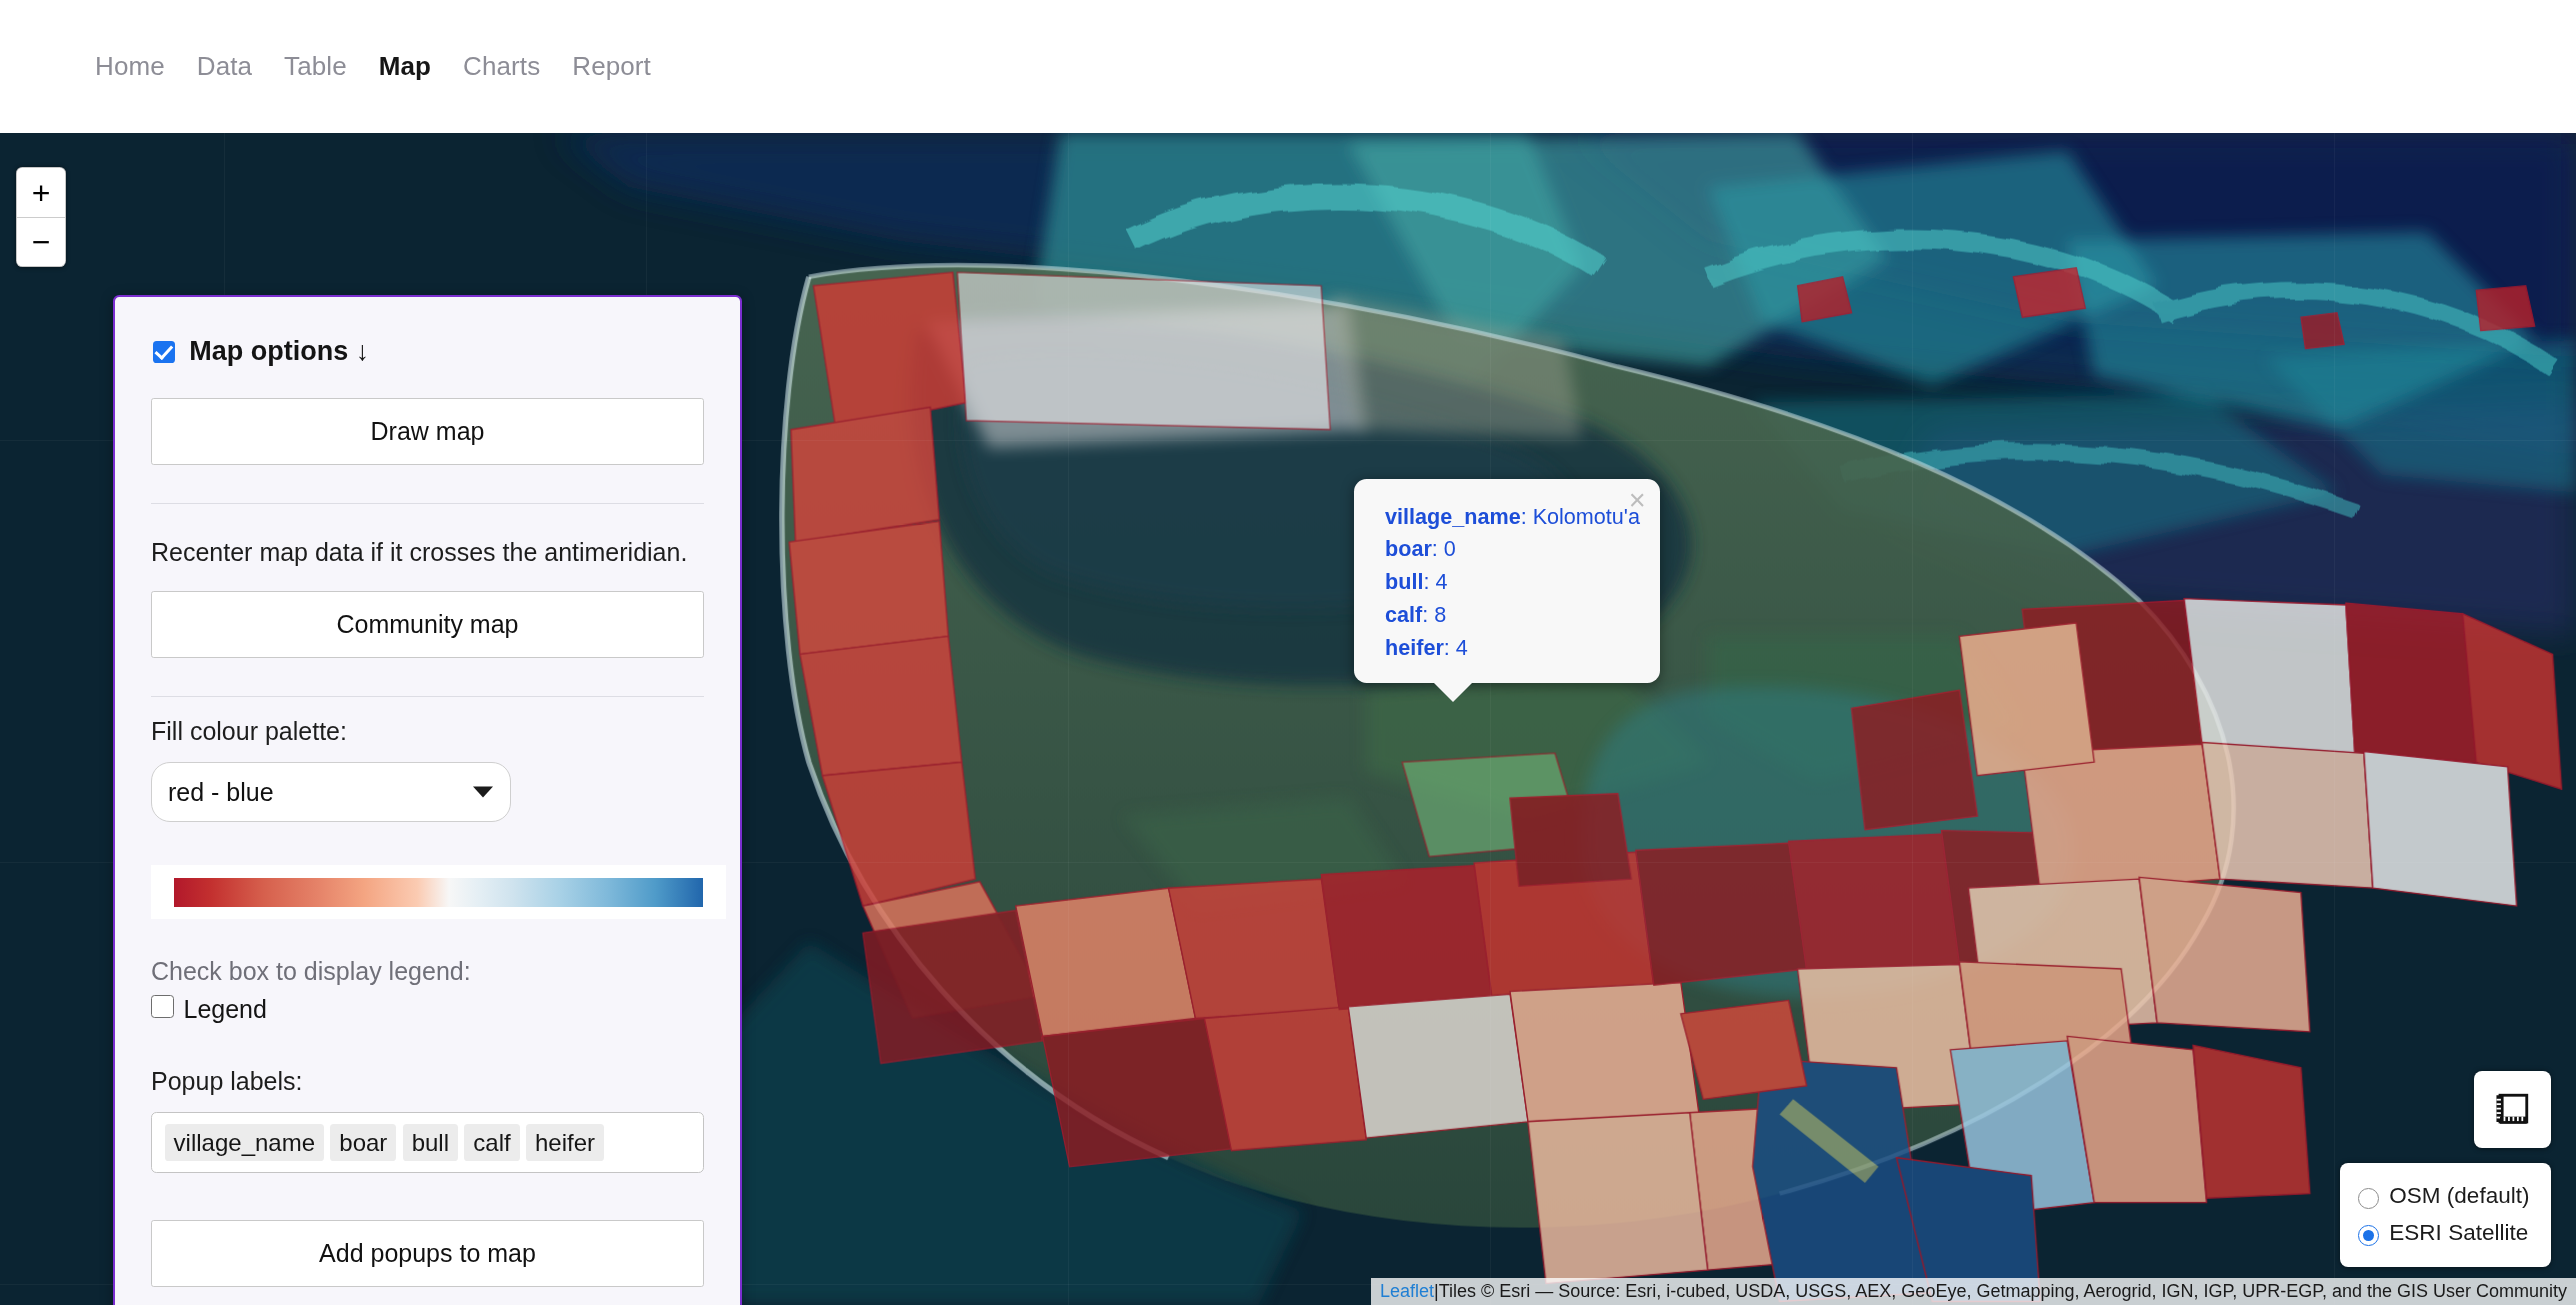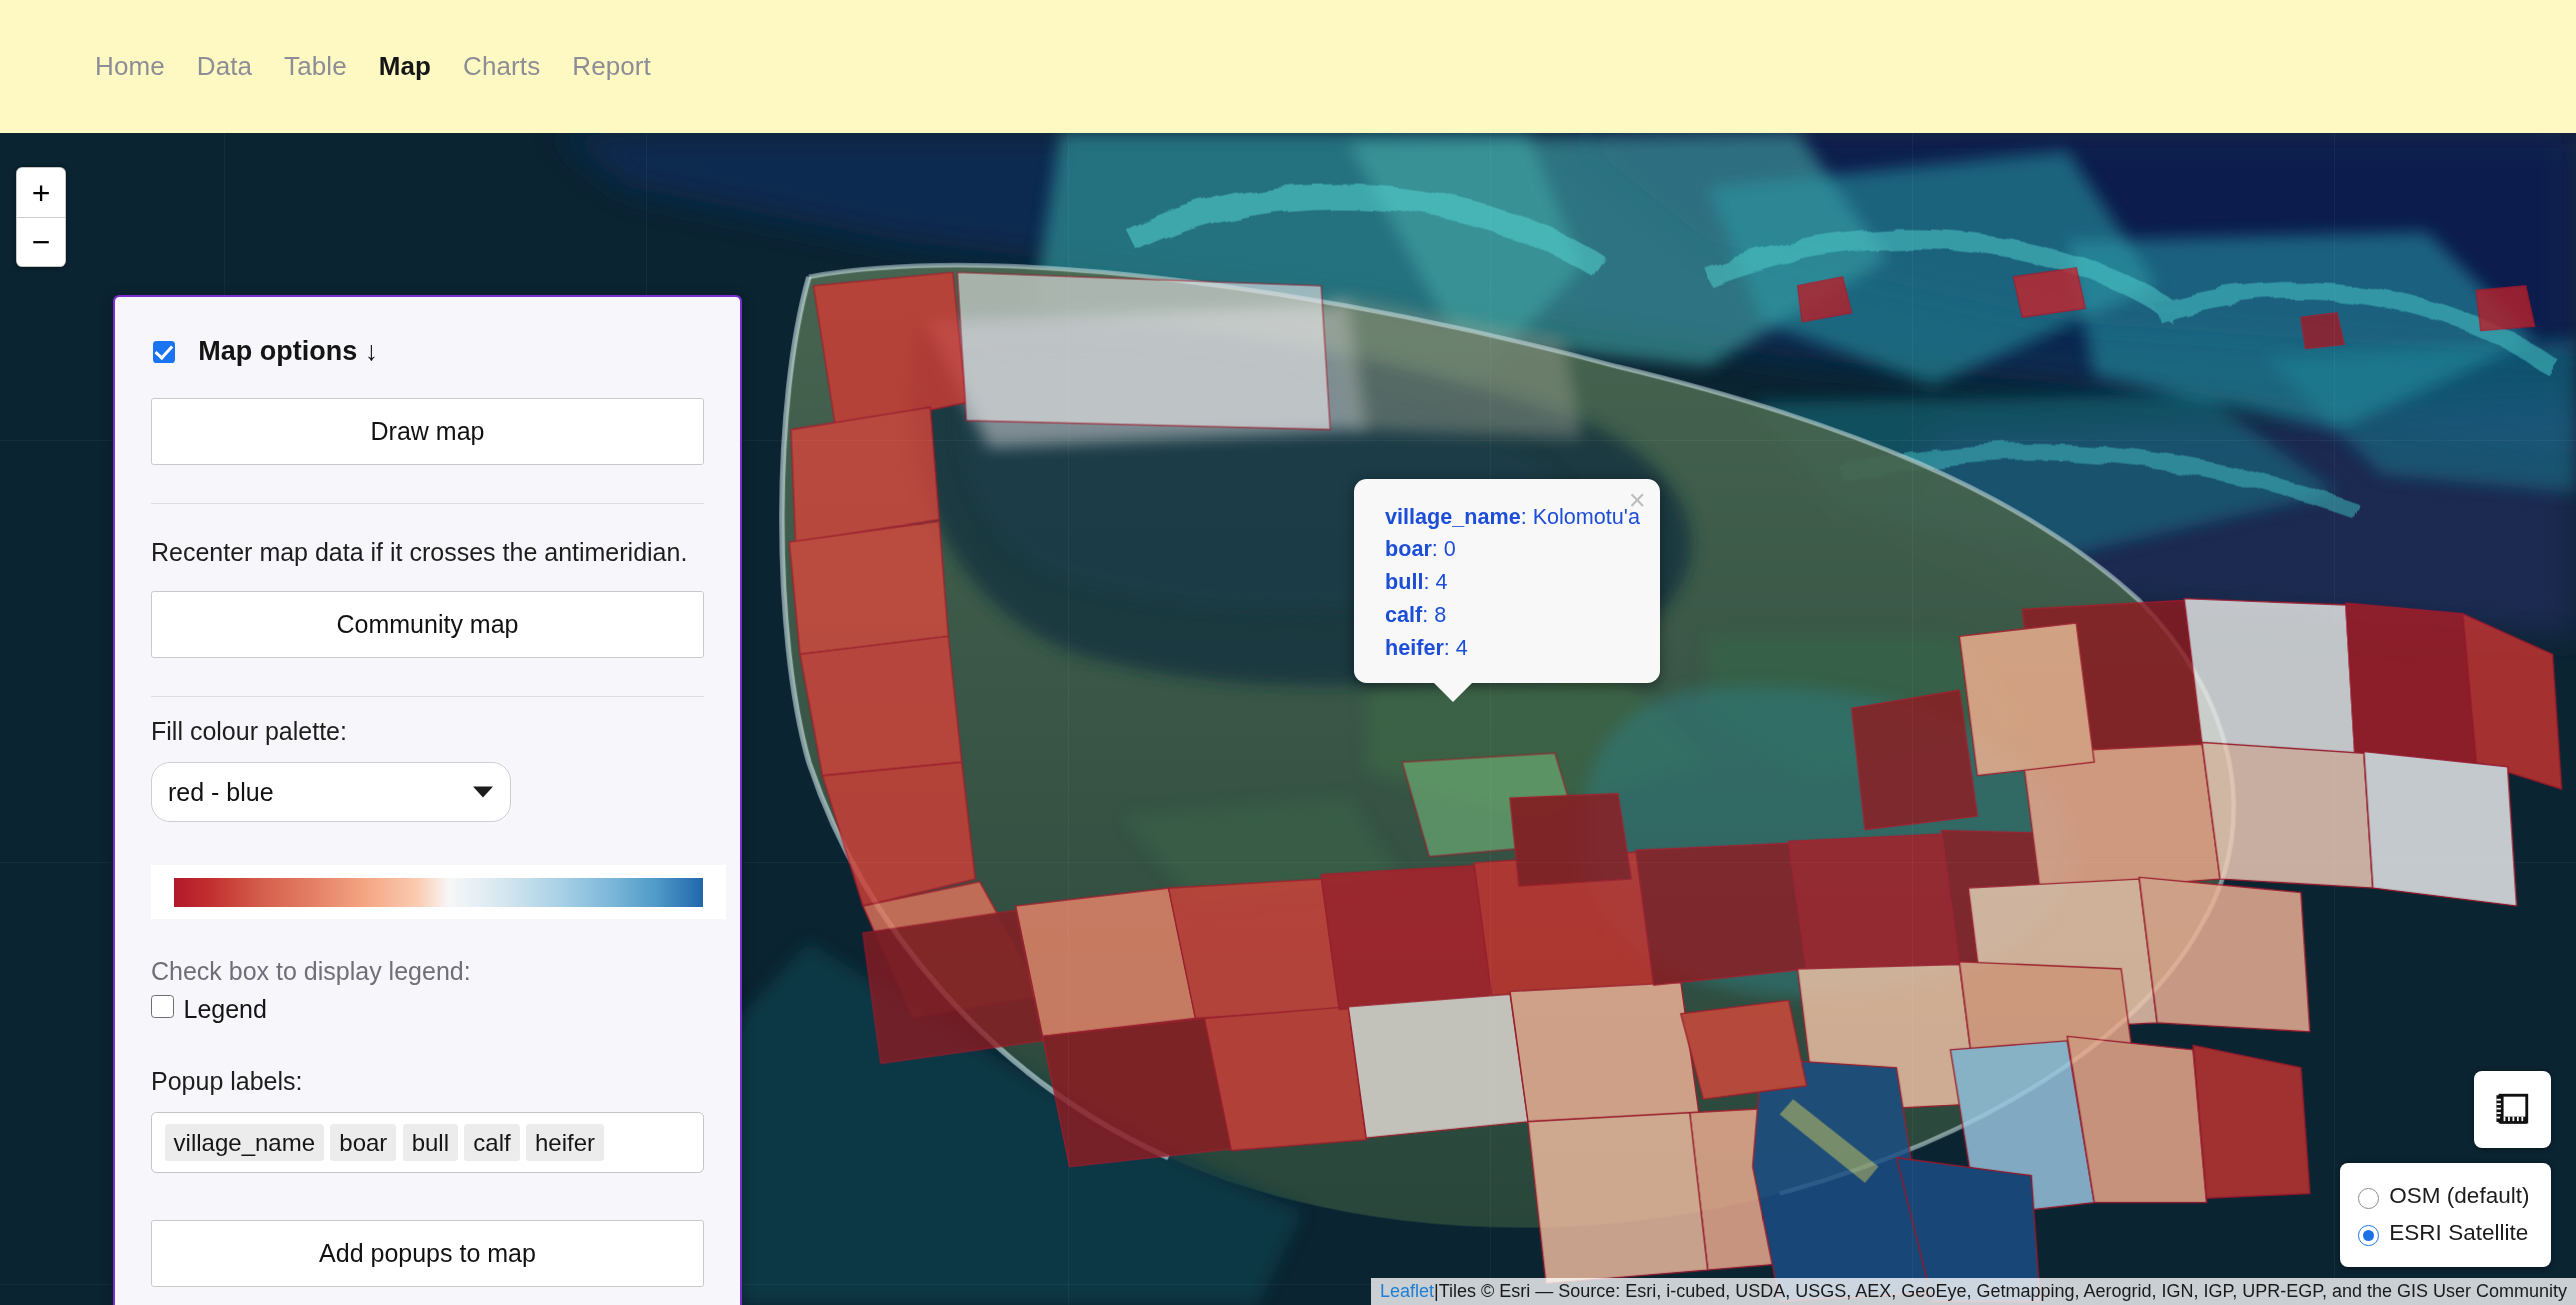--- a/index.html
+++ b/index.html
@@ -7,21 +7,21 @@
     width: 2576px; height: 1305px;
     overflow: hidden;
     font-family: "Liberation Sans", sans-serif;
     background: #0a2230;
   }
   #app { position: relative; width: 2576px; height: 1305px; }
 
   
   #navbar {
     position: absolute; left: 0; top: 0; width: 2576px; height: 133px;
-    background: #fef9c3;
+    background: #ffffff;
     display: flex; align-items: center;
   }
   #nav-list { display: flex; align-items: center; gap: 0px; margin-left: 79px; }
   .nav-item {
     font-size: 26px; color: #8d8d96; letter-spacing: 0.1px;
     padding: 9px 16px; cursor: pointer; white-space: nowrap;
   }
   .nav-item.active { color: #161616; font-weight: 700; }
 
   
@@ -62,21 +62,21 @@
 
   
   #opts {
     position: absolute; left: 113px; top: 162px; width: 629px;
     background: #f7f6fb;
     border: 2.7px solid #7b2ed0;
     border-radius: 6.3px;
     padding: 23.4px 27px 31px 27px;
     box-shadow: 0 2.7px 12.6px rgba(0,0,0,.3);
   }
-  #opts-header { display: flex; align-items: center; gap: 23px; margin: 16px 0 0 10.8px; }
+  #opts-header { display: flex; align-items: center; gap: 14px; margin: 16px 0 0 10.8px; }
   #opts-header .ttl { font-size: 27px; font-weight: 700; color: #141414; }
   .cbx {
     width: 22.5px; height: 22.5px; border-radius: 3.6px; flex: none;
     display: inline-flex; align-items: center; justify-content: center;
     cursor: pointer;
   }
   .cbx.on { background: #1a73f0; }
   .cbx.on::after {
     content: ""; width: 7.2px; height: 13.5px; margin-top: -2.7px;
     border: solid #fff; border-width: 0 3.1px 3.1px 0; transform: rotate(42deg);

